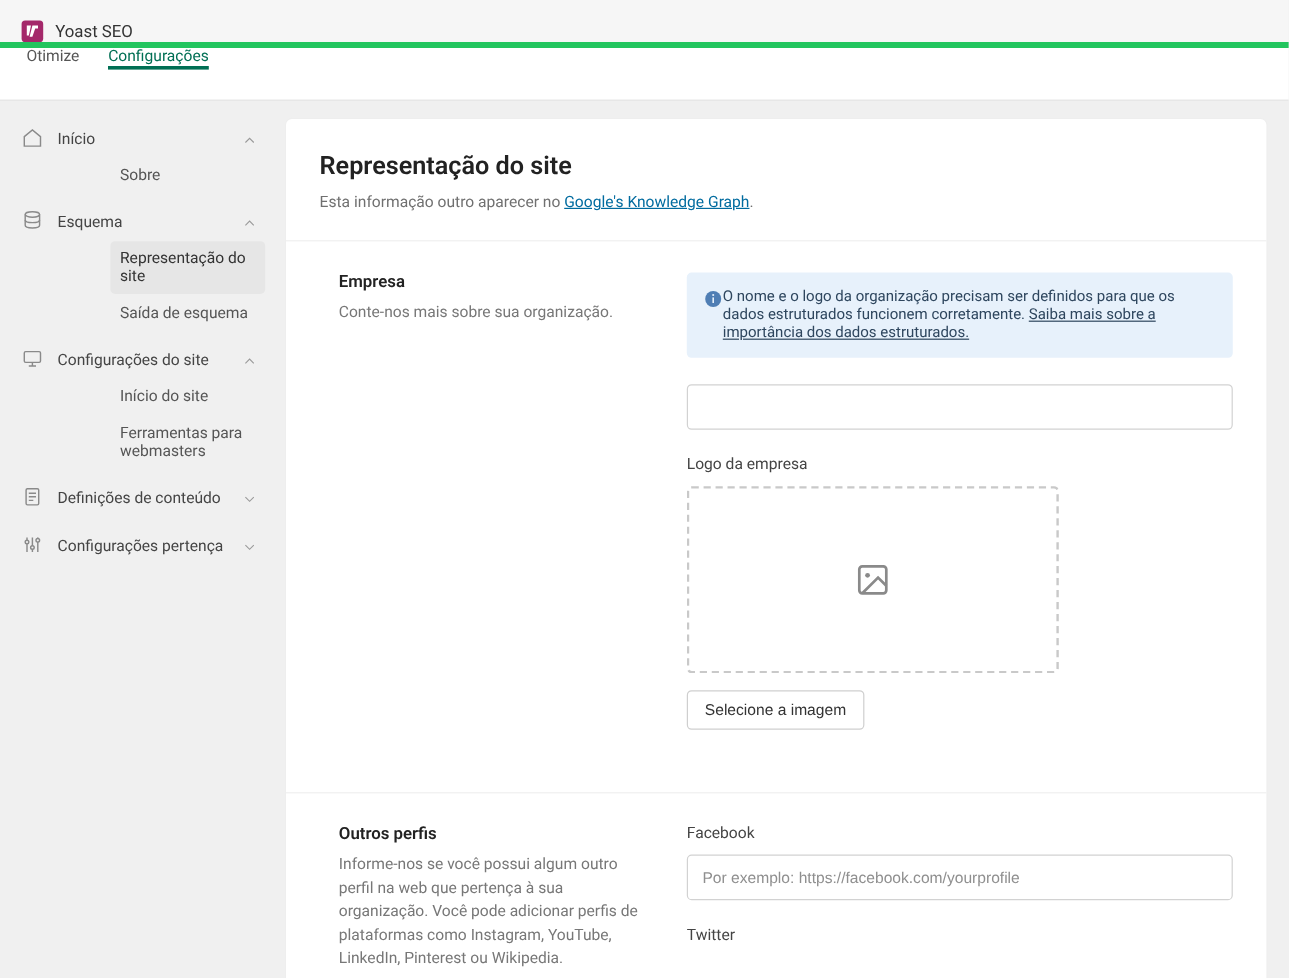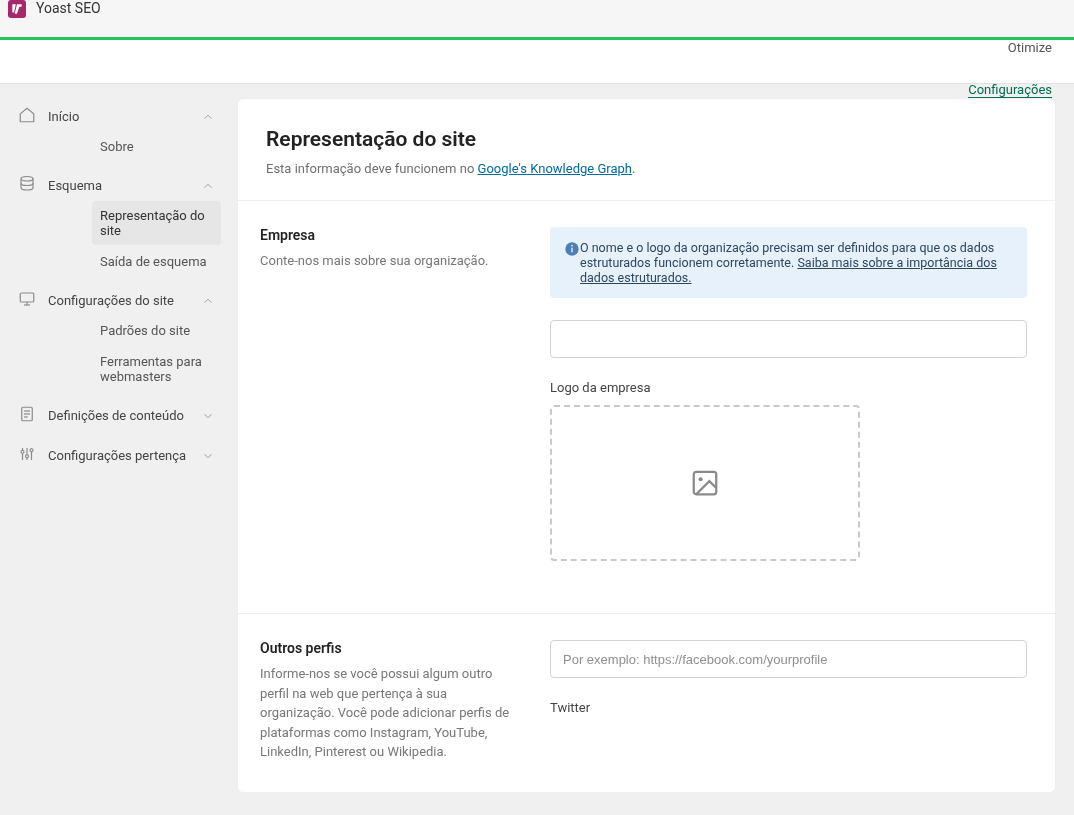--- a/index.html
+++ b/index.html
@@ -1,40 +1,40 @@
 <!DOCTYPE html>
 <html><head>
 <meta charset="utf-8">
 <style>
   * { box-sizing: border-box; }
   html,body{margin:0;padding:0;font-family:-apple-system,BlinkMacSystemFont,"Segoe UI",Roboto,Arial,sans-serif;font-size:13px;color:#404040;background:#f0f0f0;}
   .app{width:1074px;height:815px;background:#f0f0f0;display:flex;flex-direction:column;}
-  .topbar{height:40px;border-bottom:3px solid #22c55e;background:#f6f6f6;display:flex;align-items:flex-start;padding:0 8px;gap:10px;}
+  .topbar{height:40px;border-bottom:5px solid #22c55e;background:#f6f6f6;display:flex;align-items:flex-end;padding:0 18px;gap:10px;}
   .logo{width:18px;height:18px;background:#a4286a;border-radius:3px;display:flex;align-items:center;justify-content:center;}
   .logo svg{width:14px;height:14px;fill:#fff;}
   .app-title{font-size:14px;color:#333;}
-  .tabs{height:44px;background:#fff;border-bottom:1px solid #e2e2e2;display:flex;align-items:flex-end;padding:0 22px;gap:24px;flex-direction:column;}
+  .tabs{height:44px;background:#fff;border-bottom:1px solid #e2e2e2;display:flex;align-items:flex-start;padding:0 22px;gap:24px;}
   .tab{display:flex;align-items:center;font-size:13px;color:#555;cursor:pointer;border-bottom:3px solid transparent;}
   .tab.active{color:#006f54;border-bottom:3px solid #006f54;}
   .body{flex:1;display:flex;overflow:hidden;}
   .sidebar{width:233px;padding:14px 12px;overflow-y:auto;}
   .side-group{margin-bottom:6px;}
   .side-head{display:flex;align-items:flex-end;gap:12px;padding:8px 6px;font-size:13px;color:#444;cursor:pointer;}
   .side-head .ic{width:18px;height:18px;display:flex;align-items:center;justify-content:center;color:#8a8a8a;}
   .side-head .chev{margin-left:auto;width:14px;height:14px;color:#9a9a9a;}
   .side-items{padding-left:36px;}
   .side-item{display:block;padding:7px 8px;font-size:13px;color:#555;border-radius:4px;cursor:pointer;margin-bottom:2px;margin-left:44px;}
   .side-item.active{background:#e6e6e6;color:#333;}
   .main{flex:1;padding:14px 18px 0 4px;overflow-y:auto;}
   .card{background:#fff;border-radius:6px;border:1px solid #eee;padding:0;}
   .card-head{padding:28px 28px 24px 28px;border-bottom:1px solid #efefef;}
   .card-title{font-size:21px;font-weight:600;color:#222;margin:0 0 10px 0;}
   .card-desc{font-size:13px;color:#707070;}
   .card-desc a{color:#006b9f;text-decoration:underline;}
-  .section{padding:26px 28px 30px 22px;border-bottom:1px solid #efefef;display:flex;gap:40px;}
+  .section{padding:26px 28px 30px 44px;border-bottom:1px solid #efefef;display:flex;gap:40px;}
   .section:last-child{border-bottom:none;}
   .sec-left{flex:0 0 250px;}
   .sec-left h3{margin:0 0 8px 0;font-size:14px;font-weight:600;color:#222;}
   .sec-left p{margin:0;font-size:13px;color:#777;line-height:1.5;}
   .sec-right{flex:1;}
   .alert{background:#e7f1fb;border-radius:4px;padding:13px 14px;display:flex;font-size:12.5px;color:#2e465e;margin-bottom:22px;}
   .alert svg{flex:0 0 16px;width:16px;height:16px;fill:#4f7eb4;margin-top:1px;}
   .alert a{color:#2e465e;text-decoration:underline;}
   .field{margin-bottom:22px;}
   .field label{display:block;font-size:13px;color:#444;margin-bottom:10px;}
@@ -114,21 +114,21 @@
                 <line x1="8" y1="20" x2="16" y2="20"></line>
                 <line x1="12" y1="16" x2="12" y2="20"></line>
               </svg>
             </span>
           <span>Configurações do site</span>
           <span class="chev"><svg class="ic-s chev-s" viewBox="0 0 24 24" style="width:14px;height:14px">
                 <polyline points="6 15 12 9 18 15"></polyline>
               </svg></span>
         </div>
         <div class="side-items">
-          <span class="side-item">Padrões do site</span>
+          <span class="side-item">Início do site</span>
           <span class="side-item">Ferramentas para webmasters</span>
         </div>
       </div>
 
       <div class="side-group">
         <div class="side-head">
           <span class="ic">
               <svg class="ic-s" viewBox="0 0 24 24">
                 <rect x="5" y="3" width="14" height="18" rx="1.5"></rect>
                 <line x1="8" y1="8" x2="16" y2="8"></line>
@@ -163,21 +163,21 @@
       </div>
 
     </div>
 
     <div class="main">
       <div class="card">
 
         <div class="card-head">
           <h1 class="card-title">Representação do site</h1>
           <div class="card-desc">
-            <span>Esta informação deve funcionem no </span><a href="#">Google's Knowledge Graph</a><span>.</span>
+            <span>Esta informação outro aparecer no </span><a href="#">Google's Knowledge Graph</a><span>.</span>
           </div>
         </div>
 
         <div class="section">
           <div class="sec-left">
             <h3>Empresa</h3>
             <p>Conte-nos mais sobre sua organização.</p>
           </div>
           <div class="sec-right">
             <div class="alert">
@@ -197,31 +197,33 @@
 
             <div class="field">
               <label>Logo da empresa</label>
               <div class="dropzone">
                 <svg viewBox="0 0 24 24">
                     <rect x="3" y="3" width="18" height="18" rx="2" fill="none" stroke="#8a8a8a" stroke-width="1.8"></rect>
                     <circle cx="8.5" cy="9" r="1.6"></circle>
                     <path d="M21 16l-5.5-5.5L5 21" fill="none" stroke="#8a8a8a" stroke-width="1.8"></path>
                   </svg>
               </div>
+              <button class="btn">Selecione a imagem</button>
             </div>
           </div>
         </div>
 
         <div class="section">
           <div class="sec-left">
             <h3>Outros perfis</h3>
             <p>Informe-nos se você possui algum outro perfil na web que pertença à sua organização. Você pode adicionar perfis de plataformas como Instagram, YouTube, LinkedIn, Pinterest ou Wikipedia.</p>
           </div>
           <div class="sec-right">
             <div class="field">
+              <label>Facebook</label>
               <input type="text" class="txt" placeholder="Por exemplo: https://facebook.com/yourprofile" style="">
             </div>
             <div class="field" style="margin-bottom:4px">
               <label>Twitter</label>
 
             </div>
           </div>
         </div>
 
       </div>

